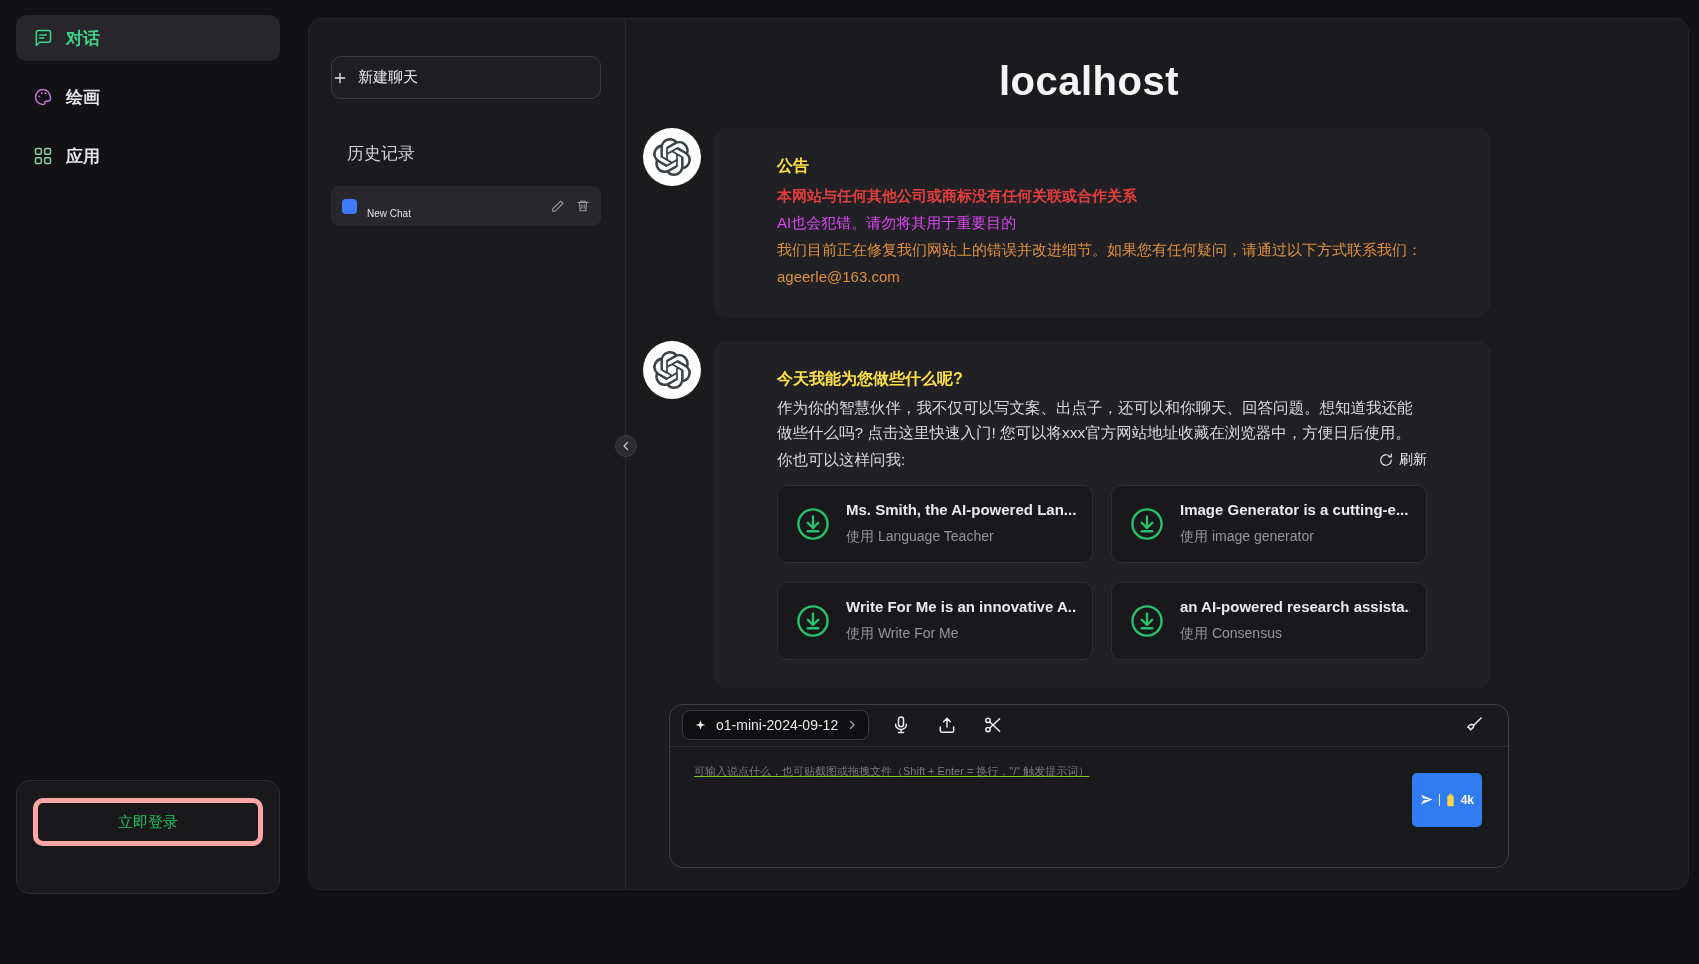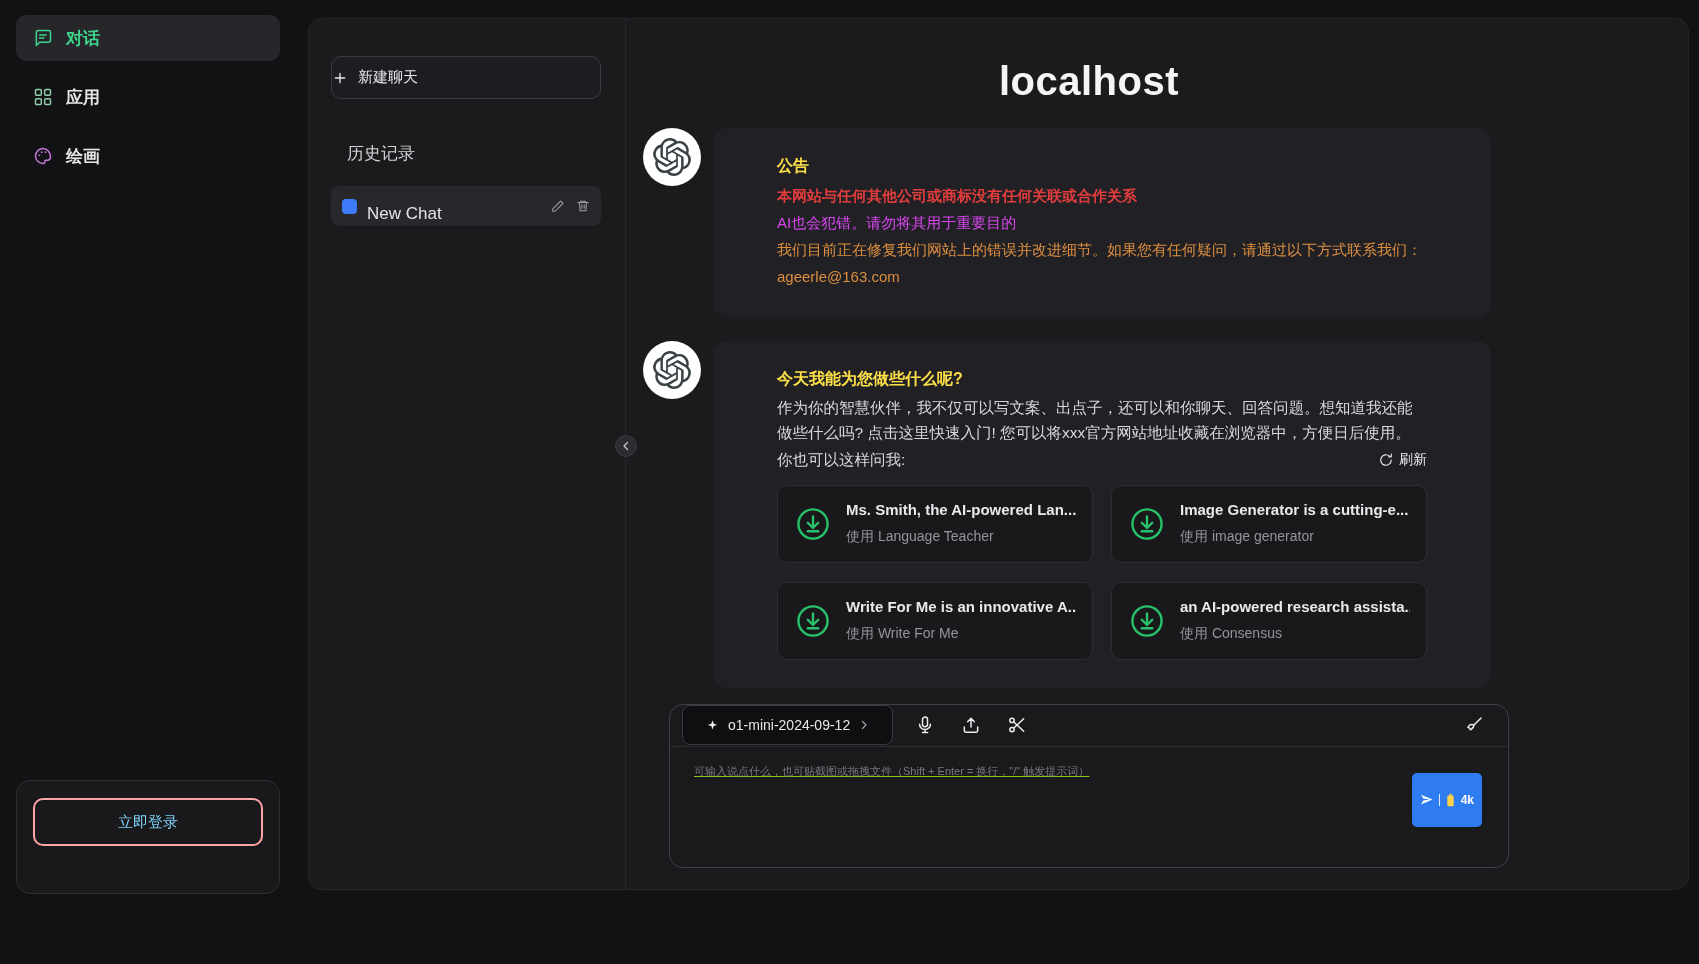--- a/index.html
+++ b/index.html
@@ -29,22 +29,22 @@
   .icon-paint { color:#c678dd; }
   .icon-music { color:#e06c8f; }
   .nav-item.active .nav-icon { color:#3dd68c; }
 
   .login-box {
     margin-top:auto; margin-bottom:54px;
     border:1px solid #2e2e33; background:#19191c;
     border-radius:14px; padding:17px 16px 47px;
   }
   .login-btn {
-    width:100%; height:48px; border:2px solid #fca5a5; border-radius:10px;
-    background:transparent; color:#7dd3fc; font-size:15px; cursor:pointer;
+    width:100%; height:48px; border:5px solid #fca5a5; border-radius:10px;
+    background:transparent; color:#22c55e; font-size:15px; cursor:pointer;
     font-family:Liberation Serif, serif;
   }
 
   
   .container {
     position:absolute; left:308px; top:18px; width:1381px; height:872px;
     background:#1b1b1e; border:1px solid #26262a; border-radius:14px;
     display:flex; overflow:visible;
   }
 
@@ -58,21 +58,21 @@
     gap:10px; background:#1e1e22; border:1px solid #3a3a40; border-radius:10px;
     color:#e8e8eb; font-size:15px; cursor:pointer; font-family:inherit;
   }
   .new-chat svg { width:16px; height:16px; }
   .history-label { margin:43px 0 21px 16px; font-size:17px; color:#d2d2d6; }
   .chat-item {
     height:40px; background:#28282c; border-radius:8px;
     display:flex; align-items:center; gap:10px; padding:0 11px; cursor:pointer;
   }
   .chat-item-dot { width:15px; height:15px; border-radius:4px; background:#3e7bfa; flex:none; }
-  .chat-item-title { flex:1; font-size:17px; color:#e4e4e7;margin-top:15px; }
+  .chat-item-title { flex:1; font-size:10px; color:#e4e4e7;margin-top:15px; }
   .chat-item-actions { display:flex; gap:11px; color:#a0a0a6; }
   .chat-item-actions svg { width:14px; height:14px; cursor:pointer; }
 
   .collapse-handle {
     position:absolute; left:306px; top:416px; width:22px; height:22px; z-index:5;
     border-radius:50%; background:#2c2c31; border:1px solid #3a3a40;
     color:#c9c9cf; display:flex; align-items:center; justify-content:center;
     cursor:pointer; padding:0;
   }
   .collapse-handle svg { width:12px; height:12px; }
@@ -128,23 +128,23 @@
   
   .composer {
     margin-top:16px; border:1px solid #3f3f46; border-radius:14px; background:#1a1a1d;
     position:relative;
   }
   .composer-toolbar {
     height:42px; display:flex; align-items:center; padding:0 12px;
     border-bottom:1px solid #2c2c31;
   }
   .model-chip {
-    height:40px; display:flex; align-items:center; gap:8px;
+    height:30px; display:flex; align-items:center; gap:8px;
     background:#0f0f11; border:1px solid #3a3a41; border-radius:8px;
-    padding:0 22px; color:#e8e8eb; font-size:14px; cursor:pointer; font-family:inherit;
+    padding:0 10px; color:#e8e8eb; font-size:14px; cursor:pointer; font-family:inherit;
   }
   .model-chip .spark { width:15px; height:15px; color:#f0f0f3; }
   .model-chip .chev { width:12px; height:12px; color:#a2a2a8; }
   .tool-group { display:flex; gap:26px; margin-left:22px; }
   .tool-btn {
     background:none; border:none; color:#ececef; cursor:pointer;
     display:flex; align-items:center; padding:0;
   }
   .tool-btn svg { width:20px; height:20px; }
   .tool-btn.broom { margin-left:auto; margin-right:12px; }
@@ -175,40 +175,40 @@
     <div class="nav-item active">
       <span class="nav-icon">
         <svg viewBox="0 0 24 24" fill="none" stroke="currentColor" stroke-width="1.8" stroke-linecap="round" stroke-linejoin="round">
             <path d="M21 15a2 2 0 0 1-2 2H8l-4 4V5a2 2 0 0 1 2-2h13a2 2 0 0 1 2 2z"></path>
             <path d="M8 8.5h8M8 12h5"></path>
           </svg>
       </span>
       <span class="nav-label">对话</span>
     </div>
     <div class="nav-item">
+      <span class="nav-icon icon-paint">
+        <svg viewBox="0 0 24 24" fill="none" stroke="currentColor" stroke-width="1.8" stroke-linejoin="round">
+            <path d="M12 3a9 9 0 0 0 0 18c1.6 0 2.5-1 2.2-2.3-.2-.9.4-1.7 1.4-1.7H18a3.4 3.4 0 0 0 3-4C20.6 7.2 16.7 3 12 3z"></path>
+            <circle cx="7.6" cy="11.2" r="1.1" fill="currentColor" stroke="none"></circle>
+            <circle cx="10.4" cy="7.4" r="1.1" fill="currentColor" stroke="none"></circle>
+            <circle cx="15" cy="7.4" r="1.1" fill="currentColor" stroke="none"></circle>
+          </svg>
+      </span>
+      <span class="nav-label">绘画</span>
+    </div>
+    <div class="nav-item">
       <span class="nav-icon icon-apps">
         <svg viewBox="0 0 24 24" fill="none" stroke="currentColor" stroke-width="1.8">
             <rect x="3" y="3" width="7" height="7" rx="1.5"></rect>
             <rect x="14" y="3" width="7" height="7" rx="1.5"></rect>
             <rect x="3" y="14" width="7" height="7" rx="1.5"></rect>
             <rect x="14" y="14" width="7" height="7" rx="1.5"></rect>
           </svg>
       </span>
       <span class="nav-label">应用</span>
-    </div>
-    <div class="nav-item">
-      <span class="nav-icon icon-paint">
-        <svg viewBox="0 0 24 24" fill="none" stroke="currentColor" stroke-width="1.8" stroke-linejoin="round">
-            <path d="M12 3a9 9 0 0 0 0 18c1.6 0 2.5-1 2.2-2.3-.2-.9.4-1.7 1.4-1.7H18a3.4 3.4 0 0 0 3-4C20.6 7.2 16.7 3 12 3z"></path>
-            <circle cx="7.6" cy="11.2" r="1.1" fill="currentColor" stroke="none"></circle>
-            <circle cx="10.4" cy="7.4" r="1.1" fill="currentColor" stroke="none"></circle>
-            <circle cx="15" cy="7.4" r="1.1" fill="currentColor" stroke="none"></circle>
-          </svg>
-      </span>
-      <span class="nav-label">绘画</span>
     </div>
 
     <div class="login-box">
       <button class="login-btn">立即登录</button>
     </div>
   </aside>
 
   <div class="container">
 
     <section class="chat-list">

